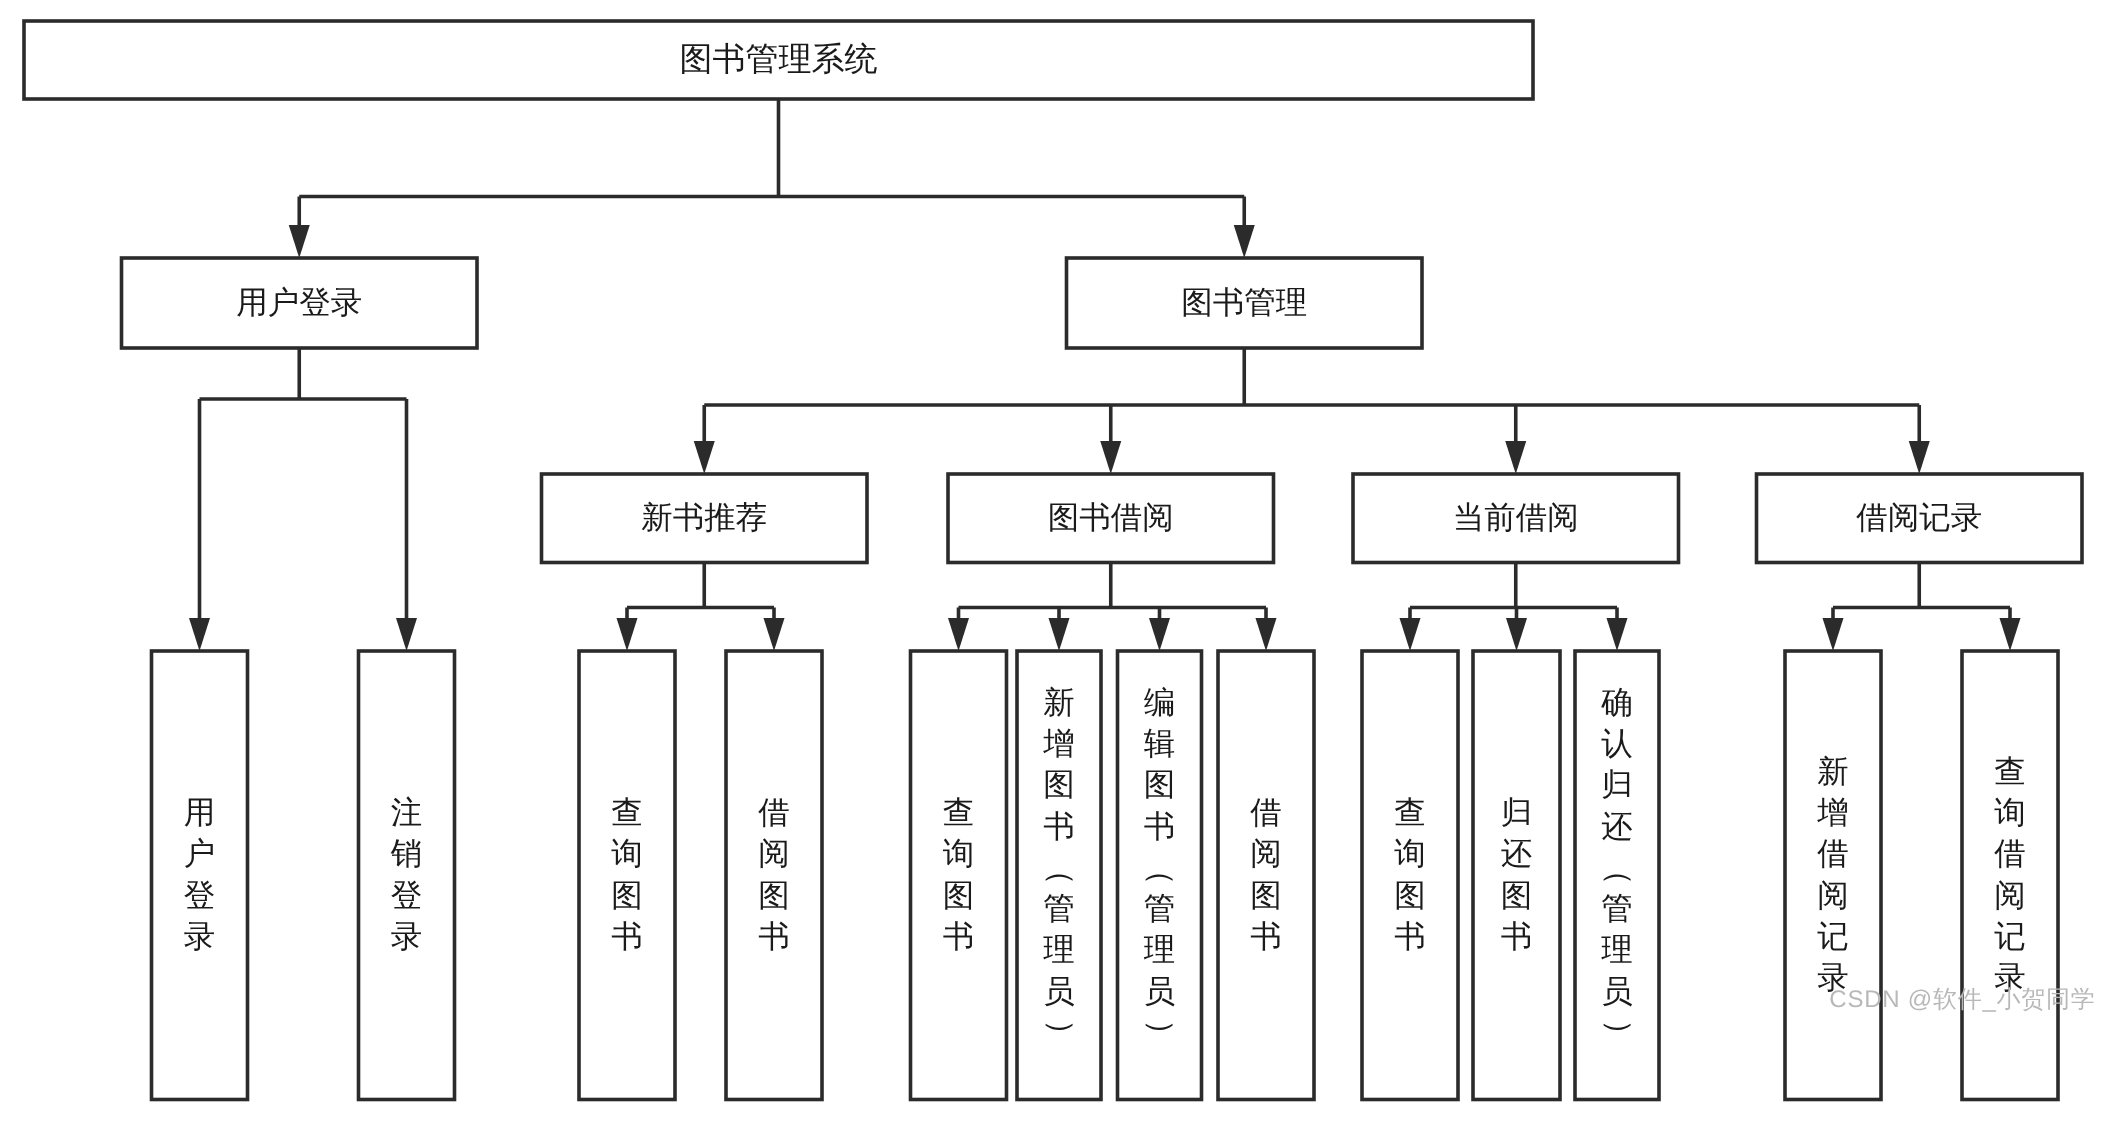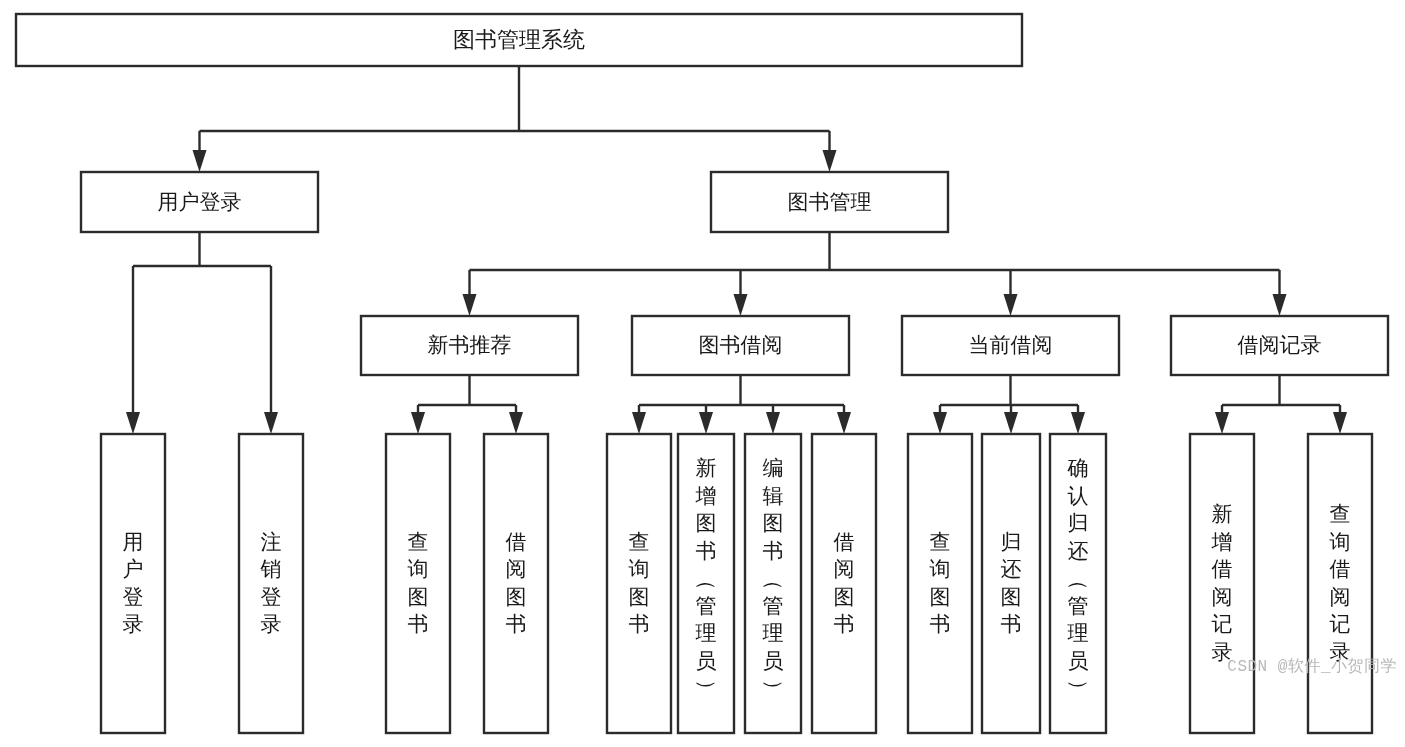--- a/index.html
+++ b/index.html
@@ -57,21 +57,21 @@
     fill: #1a1a1a;
     font-size: 21px;
     text-anchor: middle;
     dominant-baseline: middle;
     white-space: pre;
   }
   .watermark {
     position: absolute;
     right: 8px;
     bottom: 5px;
-    font-family: Liberation Mono, monospace;
+    font-family: Liberation Sans, sans-serif;
     font-size: 16px;
     color: #b8b8b8;
     letter-spacing: 0.5px;
     pointer-events: none;
     user-select: none;
   }
 </style>
 </head>
 <body>
 

